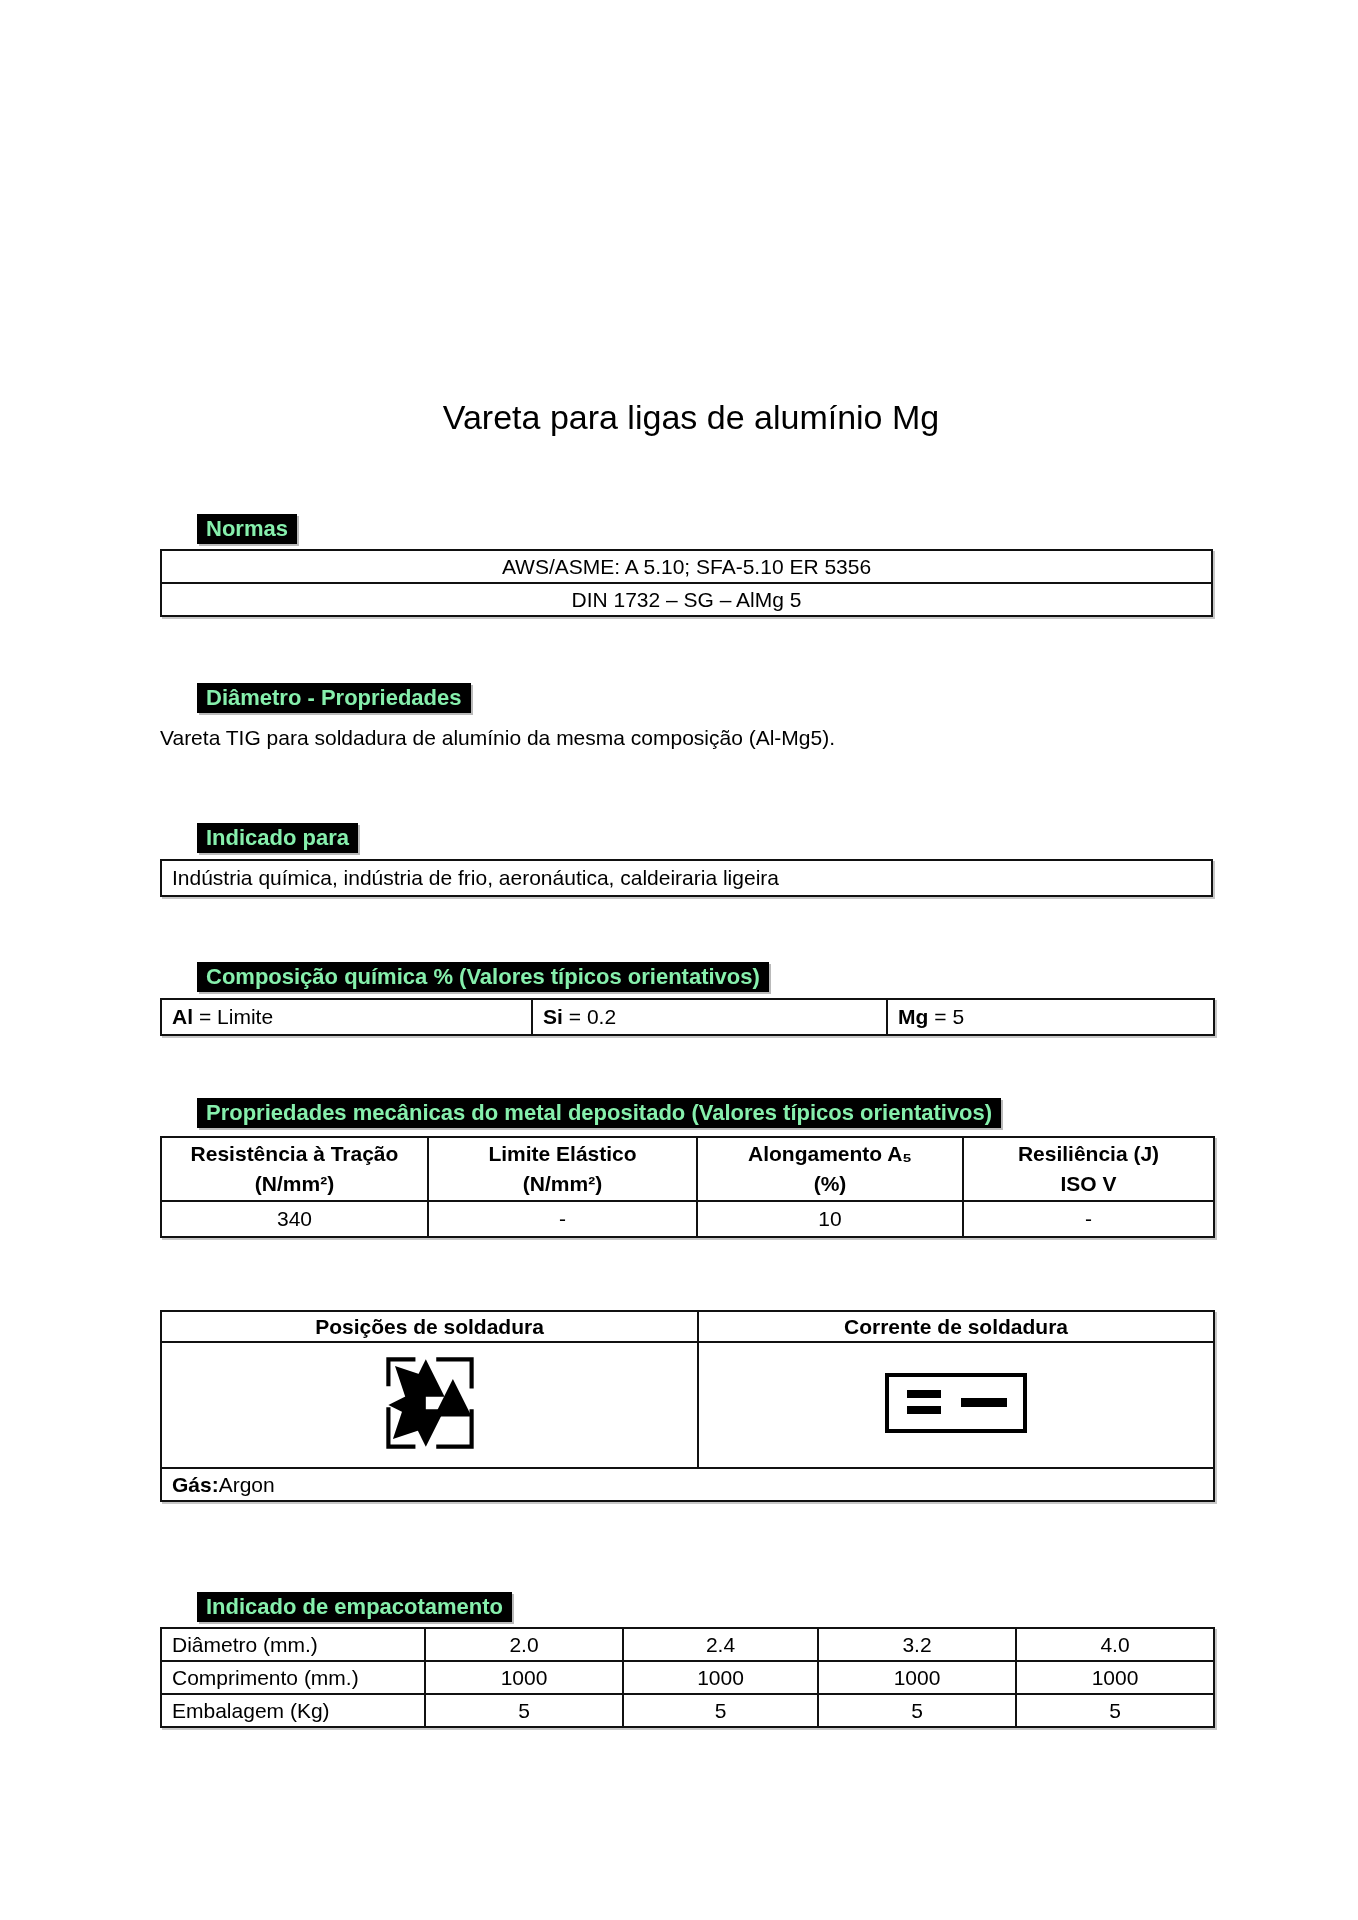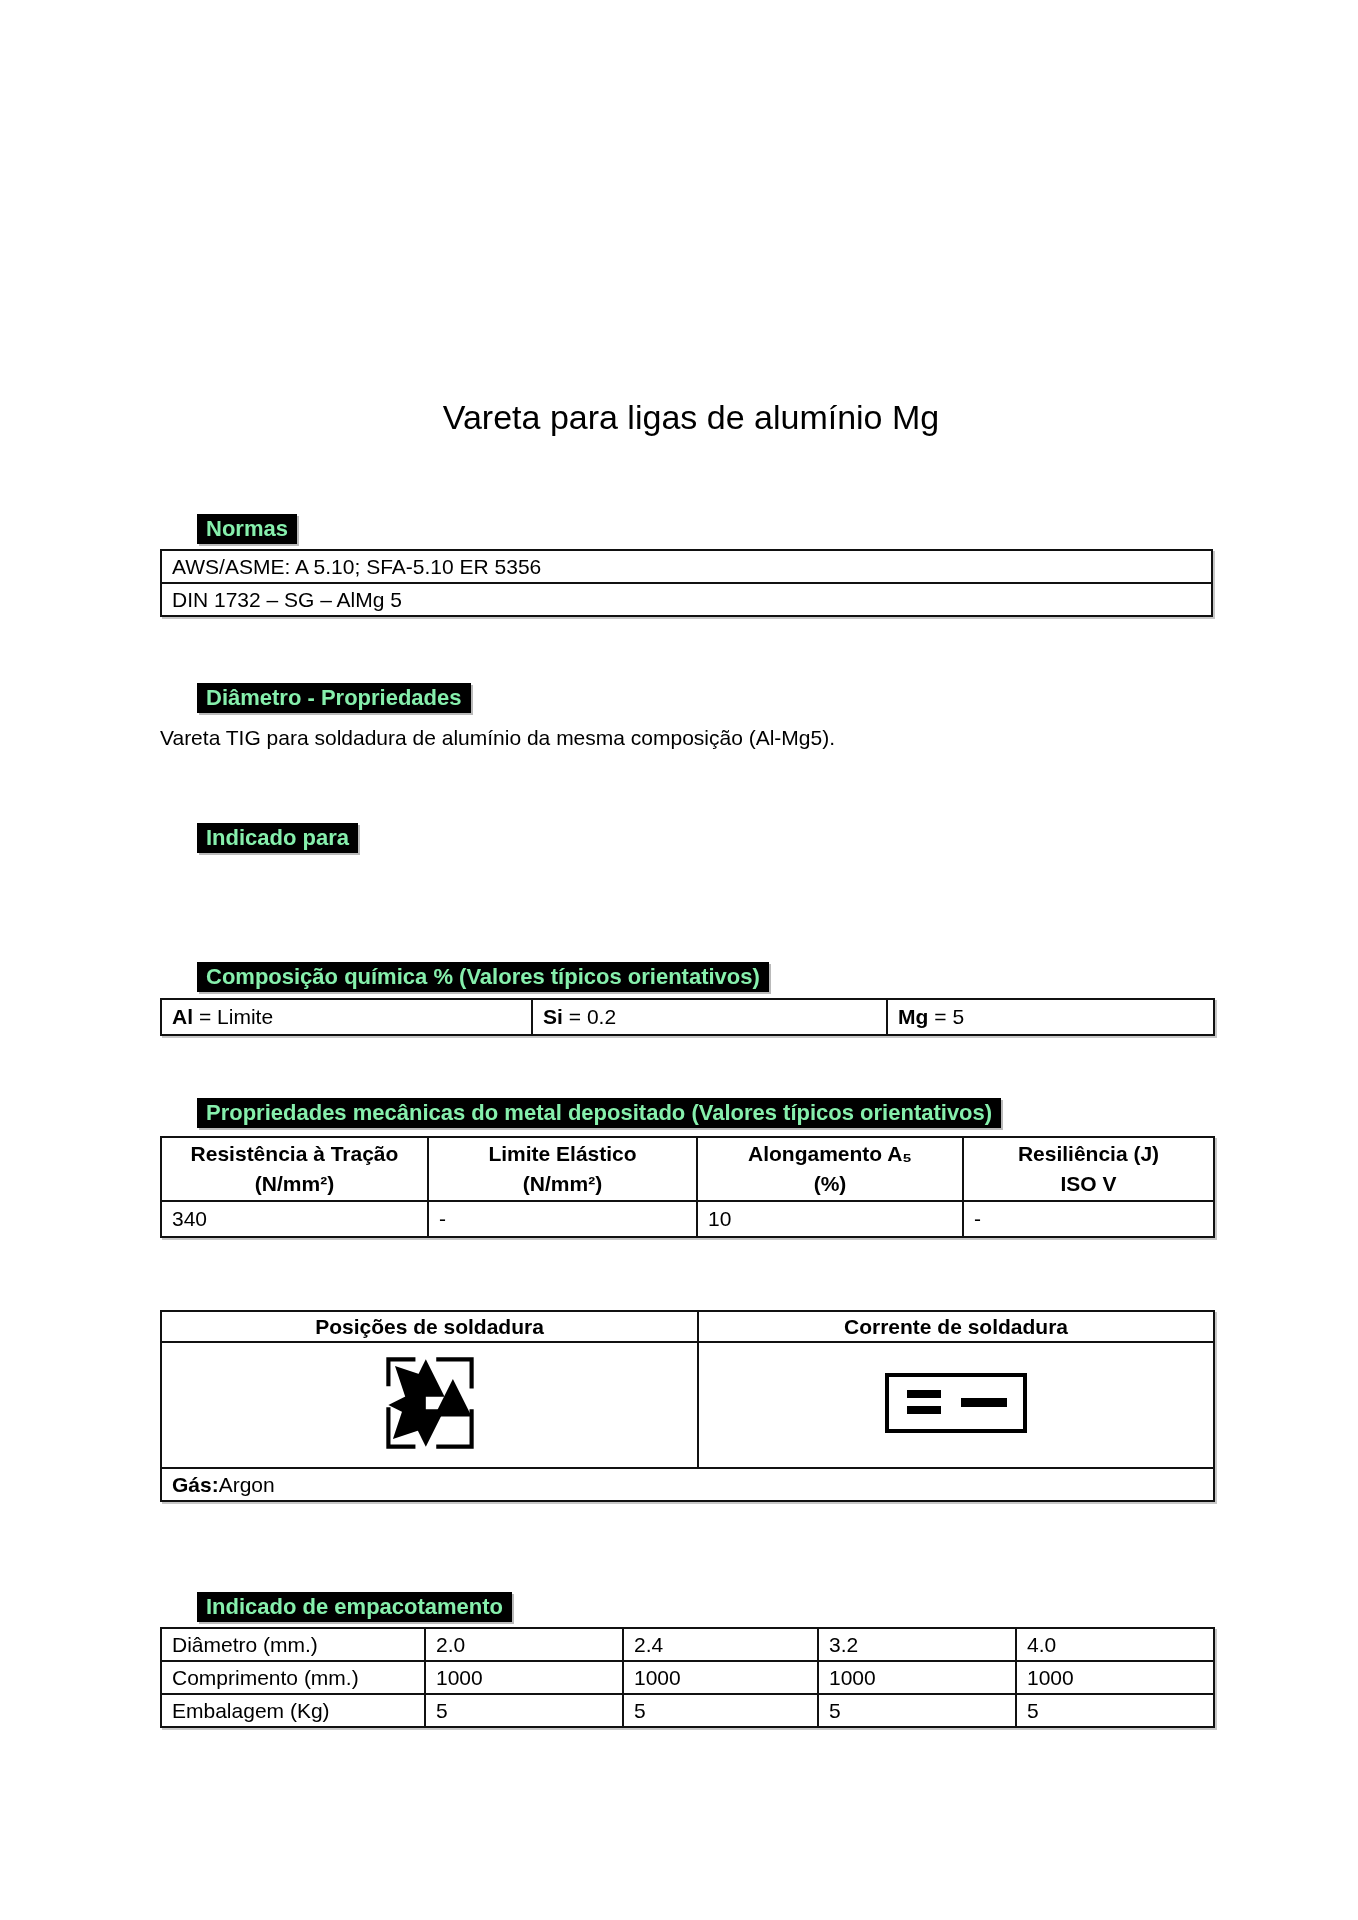--- a/index.html
+++ b/index.html
@@ -27,21 +27,21 @@
     margin-left:37px;
   }
   table.tbl {
     position:absolute; left:160px; width:1053px;
     border-collapse:collapse; table-layout:fixed;
     font-size:21px;
     box-shadow:2px 2px 0 rgba(130,130,130,.45);
     background:#fff;
   }
   .tbl td, .tbl th { border:2px solid #111; padding:0 10px; vertical-align:middle; font-weight:400; }
-  .center { text-align:left; }
+  .center { text-align:center; }
   .left   { text-align:left; }
   .bold   { font-weight:700; }
   .row35 td, .row35 th { height:31px; }
   .row38 td { height:34px; }
   .body-text {
     position:absolute; left:160px; font-size:21px;
   }
   .hdr2 { line-height:30px; font-weight:700; text-align:center; }
   .mech-head td { height:62px; }
   .pos-head th { height:29px; font-weight:700; text-align:center; font-size:21px; }
@@ -67,20 +67,27 @@
     <tr class="row35">
           <td class="center">DIN 1732 – SG – AlMg 5</td>
         </tr>
   </tbody>
     </table>
 
   <div class="sec-label" style="top:683px">Diâmetro - Propriedades</div>
   <div class="body-text" style="top:726px">Vareta TIG para soldadura de alumínio da mesma composição (Al-Mg5).</div>
 
   <div class="sec-label" style="top:823px">Indicado para</div>
+  <table class="tbl" style="top:859px">
+    <tbody>
+        <tr class="row38">
+          <td class="left">Indústria química, indústria de frio, aeronáutica, caldeiraria ligeira</td>
+        </tr>
+  </tbody>
+    </table>
 
   <div class="sec-label" style="top:962px">Composição química % (Valores típicos orientativos)</div>
   <table class="tbl" style="top:998px">
     <colgroup>
         <col style="width:371px">
         <col style="width:355px">
         <col style="width:327px">
       </colgroup>
     <tbody>
         <tr class="row38">

